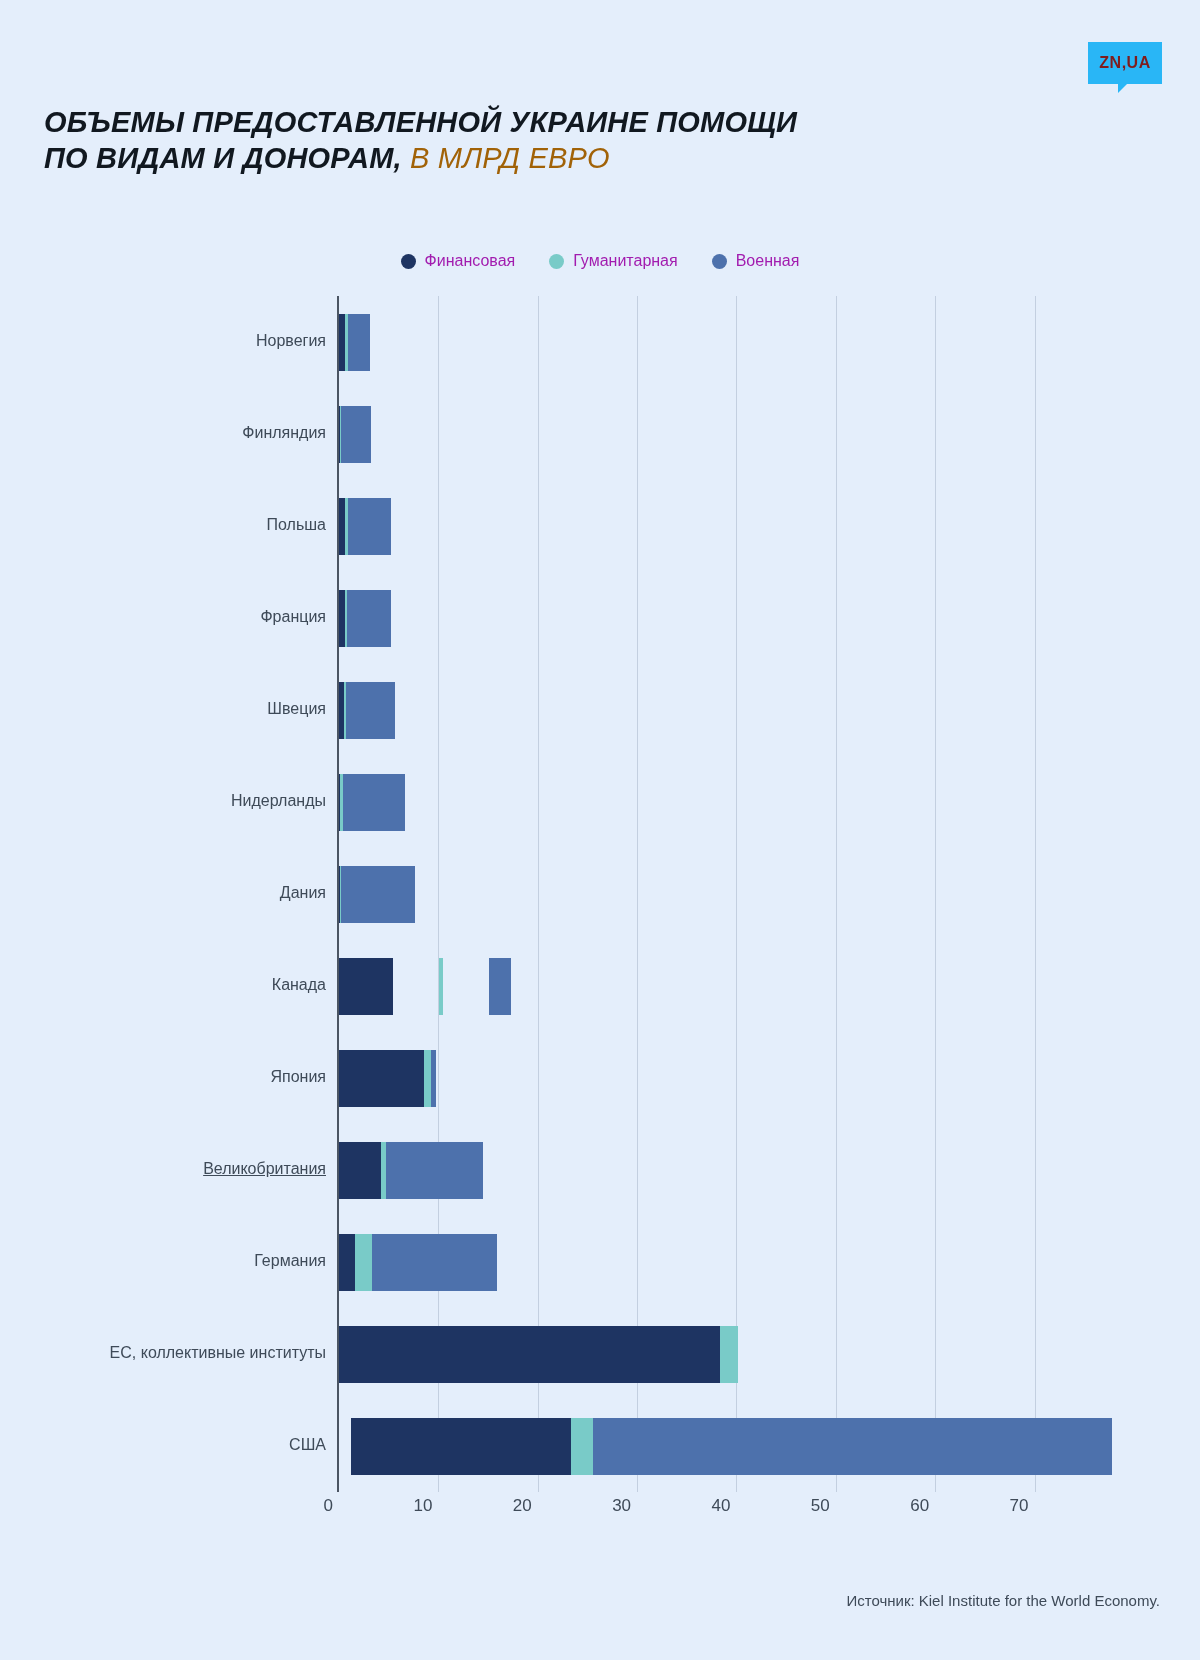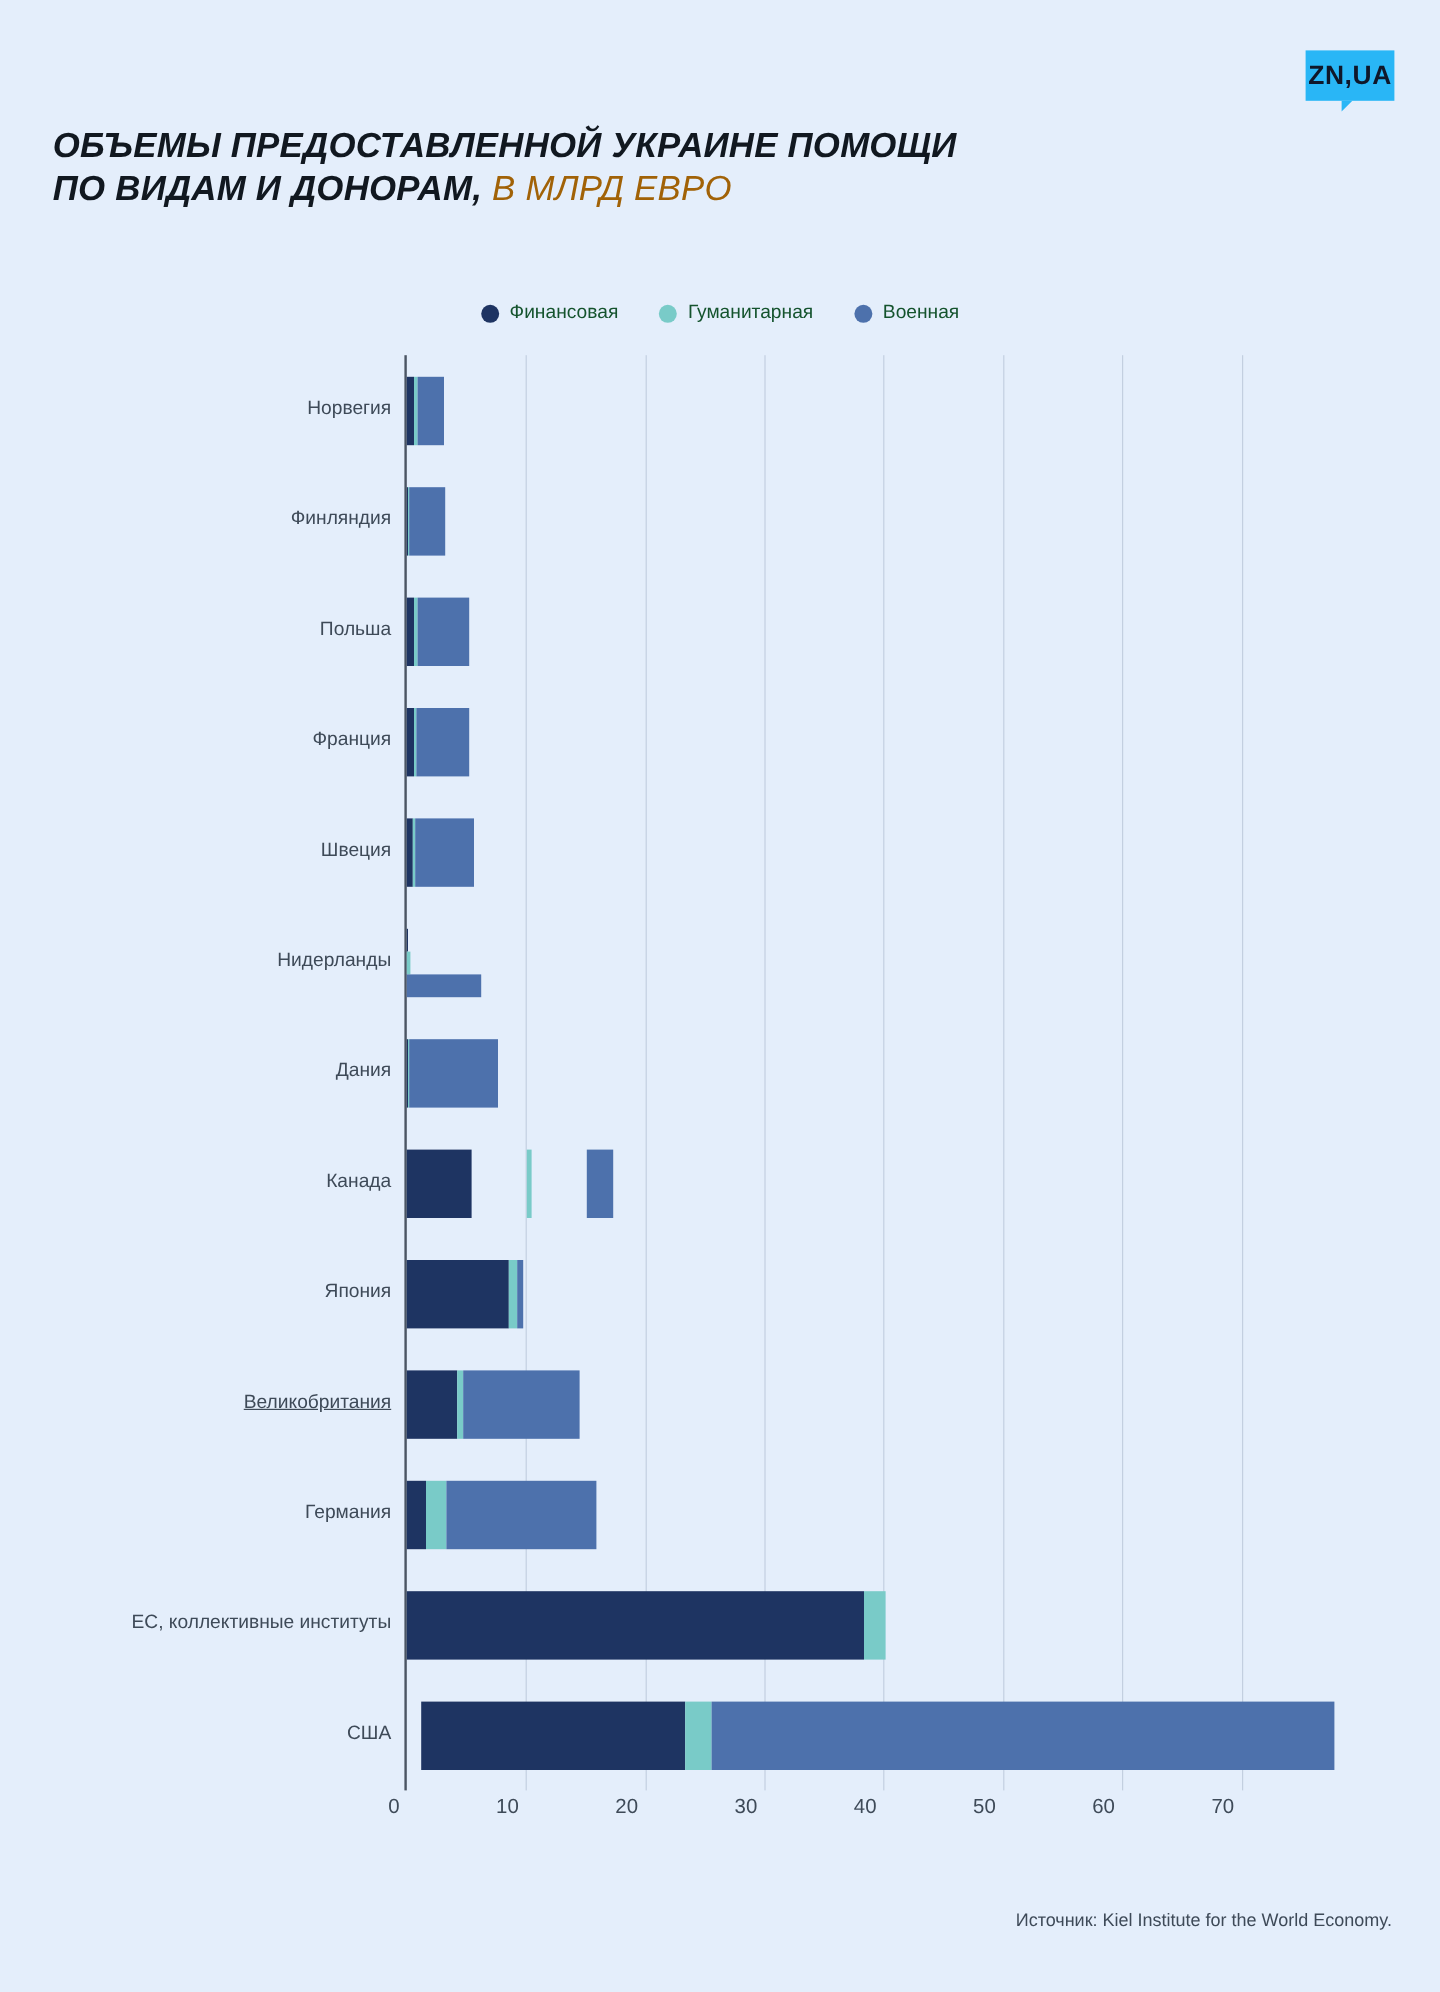--- a/index.html
+++ b/index.html
@@ -13,21 +13,21 @@
   }
 
   
   .logo{
     position:absolute;top:42px;right:38px;
     width:74px;height:42px;
     background:#29b6f6;
     display:flex;align-items:center;justify-content:center;
   }
   .logo-text{
-    color:#0f172a;font-weight:bold;font-size:22px;letter-spacing:.5px;
+    color:#7f1d1d;font-weight:bold;font-size:16px;letter-spacing:.5px;
     font-family:"Liberation Sans",sans-serif;
   }
   .logo-tail{
     position:absolute;left:30px;bottom:-9px;width:0;height:0;
     border-left:9px solid #29b6f6;
     border-bottom:9px solid transparent;
   }
 
   
   .title-block{
@@ -43,21 +43,21 @@
     font-weight:normal;color:#a16207;
   }
 
   
   .legend{
     position:absolute;left:0;top:252px;width:1200px;
     display:flex;justify-content:center;align-items:center;gap:34px;
   }
   .legend-item{display:flex;align-items:center;gap:9px;}
   .legend-dot{width:15px;height:15px;border-radius:50%;display:block;}
-  .legend-label{font-size:16px;color:#14532d;}
+  .legend-label{font-size:16px;color:#a21caf;}
 
   
   .chart{
     position:absolute;
     left:0;top:296px;
     width:1200px;height:1216px;
   }
   .plot{
     position:absolute;
     left:339px;top:0;
@@ -162,21 +162,21 @@
         <div class="seg" style="width: 1.98718px; background: rgb(121, 203, 200);"></div>
         <div class="seg" style="width: 43.7179px; background: rgb(77, 113, 172);"></div>
         <div class="cat-label" style="top: 18.5px;">Франция</div>
       </div>
       <div class="row" style="top: 385.5px; height: 57px;">
         <div class="seg" style="width: 4.96795px; background: rgb(30, 52, 98);"></div>
         <div class="seg" style="width: 1.98718px; background: rgb(121, 203, 200);"></div>
         <div class="seg" style="width: 48.6859px; background: rgb(77, 113, 172);"></div>
         <div class="cat-label" style="top: 18.5px;">Швеция</div>
       </div>
-      <div class="row" style="top: 477.5px; height: 57px; flex-direction: column;">
+      <div class="row" style="top: 477.5px; height: 57px;">
         <div class="seg" style="width: 0.99359px; background: rgb(30, 52, 98);"></div>
         <div class="seg" style="width: 2.98077px; background: rgb(121, 203, 200);"></div>
         <div class="seg" style="width: 61.6026px; background: rgb(77, 113, 172);"></div>
         <div class="cat-label" style="top: 18.5px;">Нидерланды</div>
       </div>
       <div class="row" style="top: 569.5px; height: 57px;">
         <div class="seg" style="width: 0.99359px; background: rgb(30, 52, 98);"></div>
         <div class="seg" style="width: 0.99359px; background: rgb(121, 203, 200);"></div>
         <div class="seg" style="width: 74.5192px; background: rgb(77, 113, 172);"></div>
         <div class="cat-label" style="top: 18.5px;">Дания</div>

